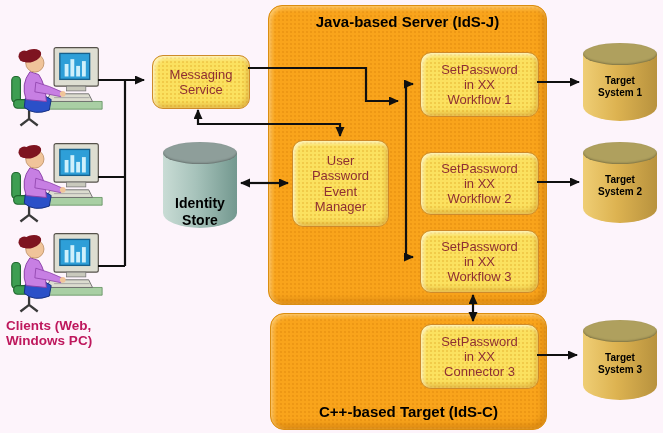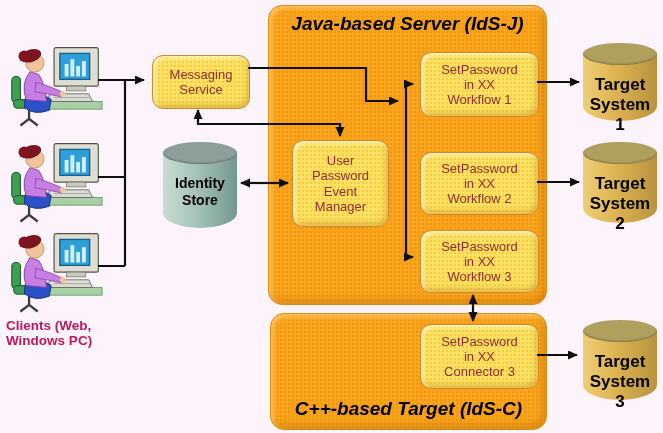--- a/index.html
+++ b/index.html
@@ -14,21 +14,21 @@
     position:absolute;
     background-color: var(--server-fill,#F9A41B);
     background-image: radial-gradient(rgba(220,130,10,.38) 1px, transparent 1px);
     background-size:4px 4px;
     border:1px solid var(--server-border,#DB8D10);
     border-radius:14px;
     box-shadow: inset 2px 2px 5px rgba(255,220,150,.75), inset -3px -4px 6px rgba(180,100,0,.45);
   }
   .server-title {
     position:absolute; left:0; right:0; text-align:center;
-    font-weight:bold; font-size:19px; color:var(--title-text,#000);font-style:italic;
+    font-weight:bold; font-size:15px; color:var(--title-text,#000);
   }
   
   .node {
     position:absolute;
     background-color: var(--node-fill,#FBE15F);
     background-image: radial-gradient(rgba(225,170,40,.4) 1px, transparent 1px);
     background-size:4px 4px;
     border:1px solid var(--node-border,#CE8A2A);
     border-radius:11px;
     box-shadow: inset 2px 2px 4px rgba(255,250,215,.9), inset -2px -3px 5px rgba(200,135,30,.5);
@@ -47,24 +47,24 @@
     position:absolute; left:0; right:0; top:0; height:22px;
     border-radius:50%;
     box-shadow: inset 0 -1px 2px rgba(0,0,0,.28);
   }
   .cyl .cyl-label {
     position:absolute; left:0; right:0; text-align:center;
     font-weight:bold; color:#000; white-space:pre-line; line-height:1.18;
   }
   .identity .cyl-body { background: linear-gradient(90deg,#C9DCD5 0%,#A6C2BA 45%,#73988F 100%); }
   .identity .cyl-top  { background:#8E9E9A; }
-  .identity .cyl-label{ top:33px; font-size:14px; }
+  .identity .cyl-label{ top:53px; font-size:14px; }
   .target .cyl-body { background: linear-gradient(90deg,#EFCE75 0%,#DDB351 45%,#B8923E 100%); }
   .target .cyl-top  { background:#AFA05E; }
-  .target .cyl-label{ top:32px; font-size:17px; }
+  .target .cyl-label{ top:32px; font-size:10px; }
   
   .client { position:absolute; left:6px; width:100px; height:93px; }
   .caption {
     position:absolute; font-weight:bold; font-size:13.5px; color:#be185d;
     line-height:1.12; white-space:pre-line;
   }
   
   .wires { position:absolute; left:0; top:0; pointer-events:none; }
   .wire { stroke: var(--line,#101010); stroke-width:2.2; fill:none; }
   .ah-fill { fill: var(--line,#101010); }

